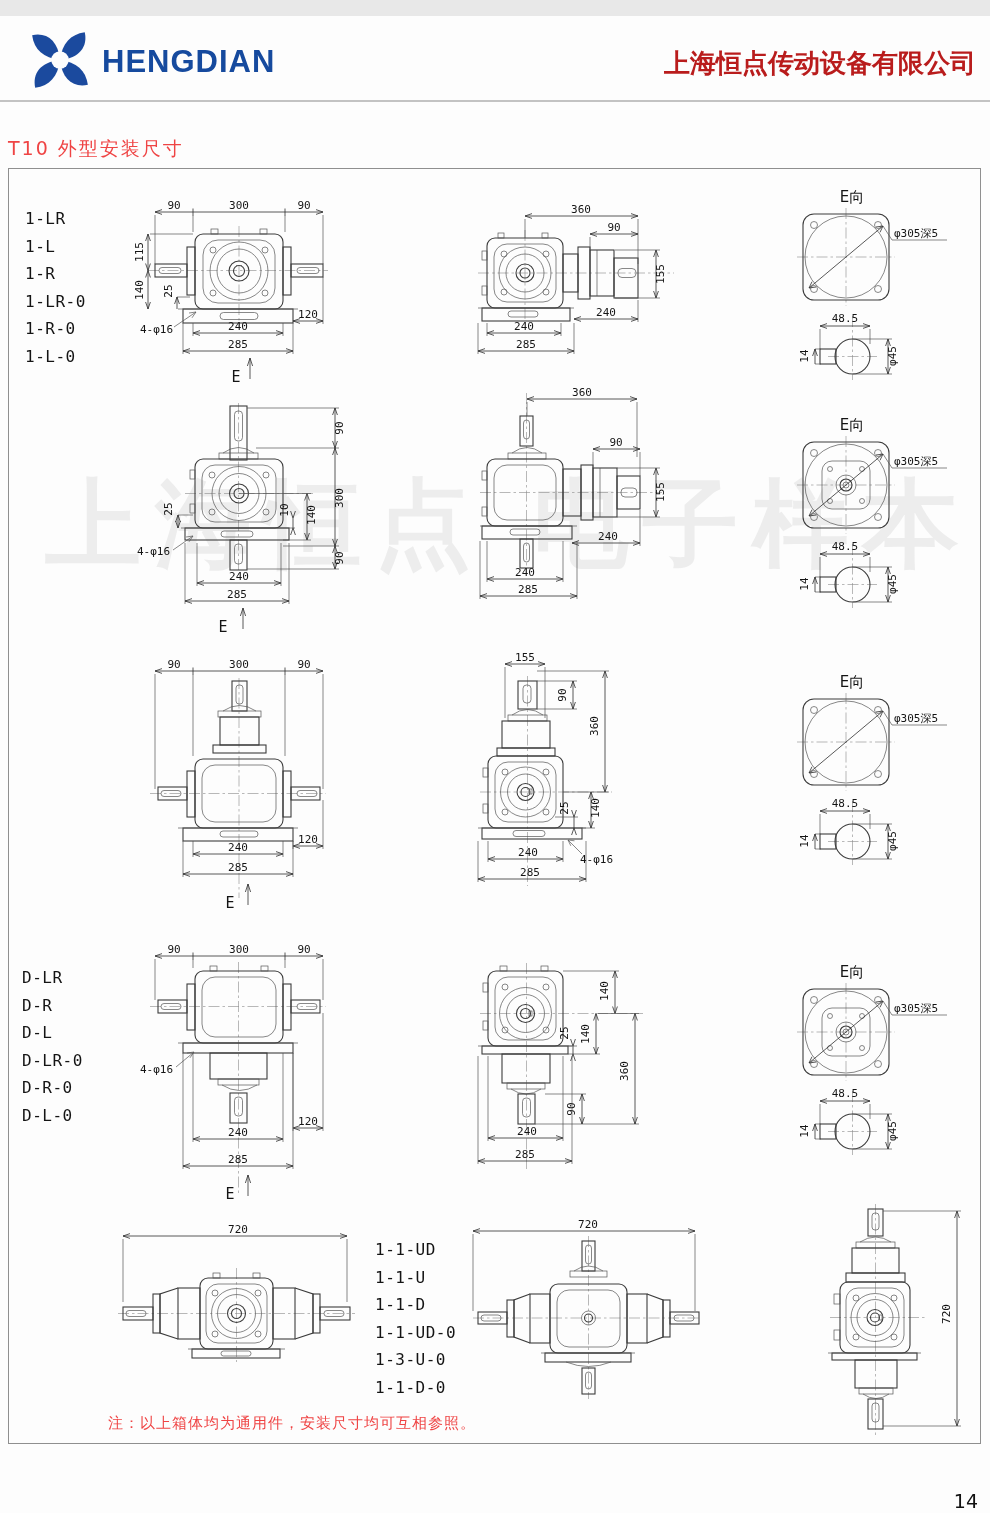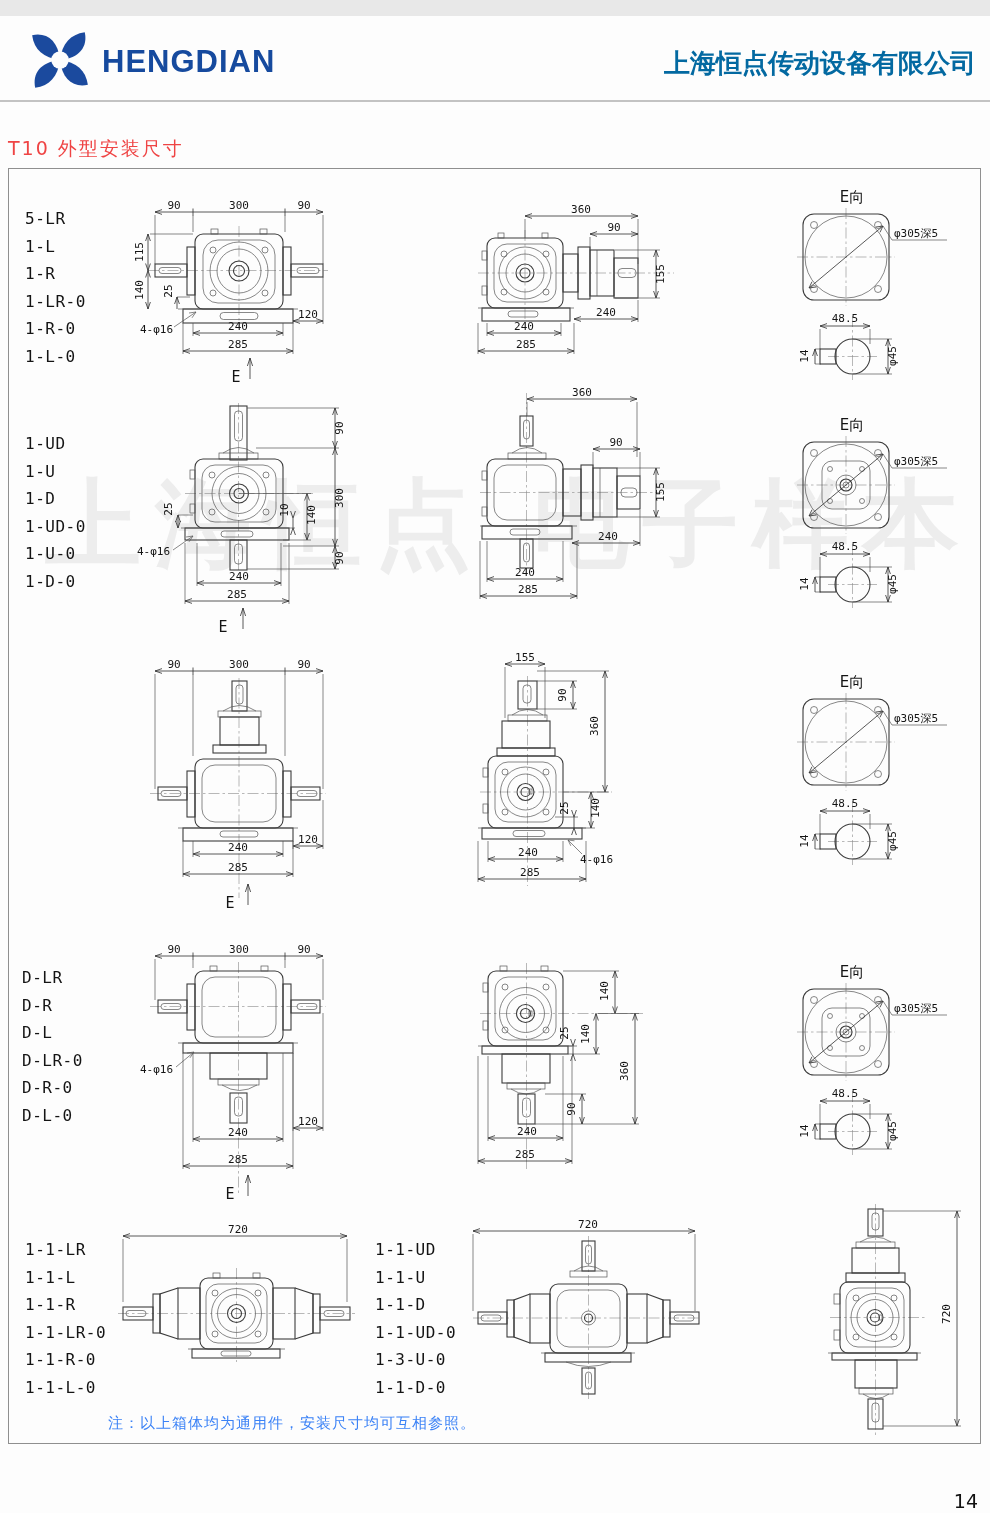--- a/index.html
+++ b/index.html
@@ -1,29 +1,29 @@
 <!DOCTYPE html>
 <html><head>
 <meta charset="utf-8">
 <style>
   *{margin:0;padding:0;box-sizing:border-box}
   html,body{background:#e8e8e8}
   #page{position:relative;width:990px;height:1513px;background:#fdfdfd;overflow:hidden;
         font-family:"DejaVu Sans",sans-serif;margin:16px auto}
   .abs{position:absolute}
   .logo-text{font:bold 31px "Liberation Sans","DejaVu Sans",sans-serif;color:#164a9e;letter-spacing:1px}
-  .company{font:bold 26px "Liberation Serif","DejaVu Serif",serif;color:#0369a1}
+  .company{font:bold 26px "Liberation Serif","DejaVu Serif",serif;color:#b91c1c}
   .hrule{position:absolute;left:0;top:84px;width:990px;height:2px;background:#c3c3c3}
   .title{font:19px "DejaVu Sans",sans-serif;color:#ef4444;letter-spacing:2px}
   .frame{position:absolute;left:8px;top:152px;width:973px;height:1276px;border:1px solid #8f8f8f;background:transparent}
   .watermark{position:absolute;left:45px;top:445px;width:920px;font:bold 96px "DejaVu Serif",serif;
              color:rgba(180,180,180,0.22);letter-spacing:14px;white-space:nowrap;z-index:0;pointer-events:none}
   .models{z-index:2}
   .models div{font:16px "DejaVu Sans Mono",monospace;line-height:27.5px;color:#141414;letter-spacing:0.5px}
-  .note{font:15px "DejaVu Sans",sans-serif;color:#3b82f6;letter-spacing:1px}
+  .note{font:15px "DejaVu Sans",sans-serif;color:#ef4444;letter-spacing:1px}
   .pagenum{font:19px "DejaVu Sans",sans-serif;color:#111}
   svg.drw{position:absolute;overflow:visible;z-index:1}
   svg .ln{fill:none;stroke:#3c3c3c;stroke-width:1.1}
   svg .fn{fill:none;stroke:#555;stroke-width:0.7}
   svg .cl{fill:none;stroke:#8a8a8a;stroke-width:0.6;stroke-dasharray:11 3 2.5 3}
   svg .dm{fill:none;stroke:#2e2e2e;stroke-width:0.8}
   svg text{font:11px "DejaVu Sans Mono",monospace;fill:#141414;text-anchor:middle}
   svg text.tt{font:15px "DejaVu Sans",sans-serif}
   svg text.bg{font:15px "DejaVu Sans Mono",monospace}
   svg text.st{text-anchor:start}
@@ -48,21 +48,21 @@
   <div class="abs company" style="right:14px;top:30px">上海恒点传动设备有限公司</div>
   <div class="hrule"></div>
 
   <div class="abs title" style="left:8px;top:120px">T10 外型安装尺寸</div>
 
   <div class="watermark">上海恒点 电子样本</div>
 
   <div class="frame"></div>
 
   <div class="abs models" style="left:25px;top:189px">
-    <div>5-LR</div>
+    <div>1-LR</div>
     <div>1-L</div>
     <div>1-R</div>
     <div>1-LR-0</div>
     <div>1-R-0</div>
     <div>1-L-0</div>
   </div>
 
   <svg class="drw" style="left:140px;top:186px" width="195" height="185">
     <g>
       <path class="dm" d="M15 10 H183 M15 10 l7 -2.4 M15 10 l7 2.4 M183 10 l-7 -2.4 M183 10 l-7 2.4 M53 6.5 V13.5 M145 6.5 V13.5"></path>
@@ -184,28 +184,20 @@
       <path class="dm" d="M25 138 H75 M25 138 l7 -2.4 M25 138 l7 2.4 M75 138 l-7 -2.4 M75 138 l-7 2.4"></path>
       <text x="50" y="134">48.5</text>
       <path class="fn" d="M25 141 V161 M75 141 V156 M20 161 H26 M20 176 H26 M57.5 151 H97 M57.5 186 H97"></path>
       <path class="dm" d="M20 161 V176 M20 161 l-2.4 7 M20 161 l2.4 7"></path>
       <text x="13" y="168" transform="rotate(-90 13 168)">14</text>
       <path class="dm" d="M93 151 V186 M93 151 l-2.4 7 M93 151 l2.4 7 M93 186 l-2.4 -7 M93 186 l2.4 -7"></path>
       <text x="101" y="168" transform="rotate(-90 101 168)">φ45</text>
     </g>
   </svg>
 
-  <div class="abs models" style="left:25px;top:414px">
-    <div>1-UD</div>
-    <div>1-U</div>
-    <div>1-D</div>
-    <div>1-UD-0</div>
-    <div>1-U-0</div>
-    <div>1-D-0</div>
-  </div>
 
   <svg class="drw" style="left:135px;top:387px" width="215" height="230">
     <g>
       <path class="cl" d="M103.5 0 V172 M50 90.5 H180"></path>
       <rect class="ln" x="95" y="3" width="17" height="54"></rect>
         <rect class="fn" x="99.5" y="8" width="8" height="30" rx="3.5"></rect>
       <rect class="fn" x="84" y="50" width="39" height="6"></rect>
         <path class="fn" d="M88 50 Q103.5 39 119 50"></path>
       <rect class="ln" x="60" y="56" width="88" height="69" rx="8"></rect>
       <rect class="fn" x="67" y="62" width="74" height="57" rx="13"></rect>
@@ -576,28 +568,20 @@
       <path class="dm" d="M25 138 H75 M25 138 l7 -2.4 M25 138 l7 2.4 M75 138 l-7 -2.4 M75 138 l-7 2.4"></path>
       <text x="50" y="134">48.5</text>
       <path class="fn" d="M25 141 V161 M75 141 V156 M20 161 H26 M20 176 H26 M57.5 151 H97 M57.5 186 H97"></path>
       <path class="dm" d="M20 161 V176 M20 161 l-2.4 7 M20 161 l2.4 7"></path>
       <text x="13" y="168" transform="rotate(-90 13 168)">14</text>
       <path class="dm" d="M93 151 V186 M93 151 l-2.4 7 M93 151 l2.4 7 M93 186 l-2.4 -7 M93 186 l2.4 -7"></path>
       <text x="101" y="168" transform="rotate(-90 101 168)">φ45</text>
     </g>
   </svg>
 
-  <div class="abs models" style="left:25px;top:1220px">
-    <div>1-1-LR</div>
-    <div>1-1-L</div>
-    <div>1-1-R</div>
-    <div>1-1-LR-0</div>
-    <div>1-1-R-0</div>
-    <div>1-1-L-0</div>
-  </div>
   <div class="abs models" style="left:375px;top:1220px">
     <div>1-1-UD</div>
     <div>1-1-U</div>
     <div>1-1-D</div>
     <div>1-1-UD-0</div>
     <div>1-3-U-0</div>
     <div>1-1-D-0</div>
   </div>
 
   <svg class="drw" style="left:118px;top:1208px" width="240" height="140">

